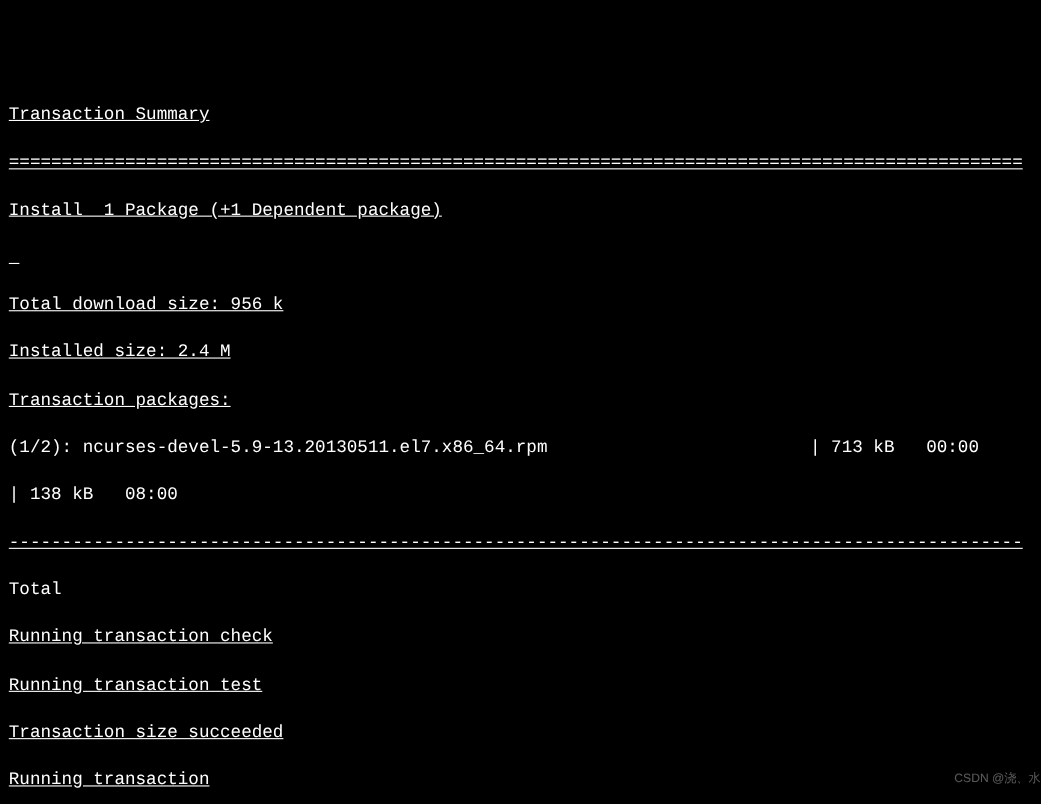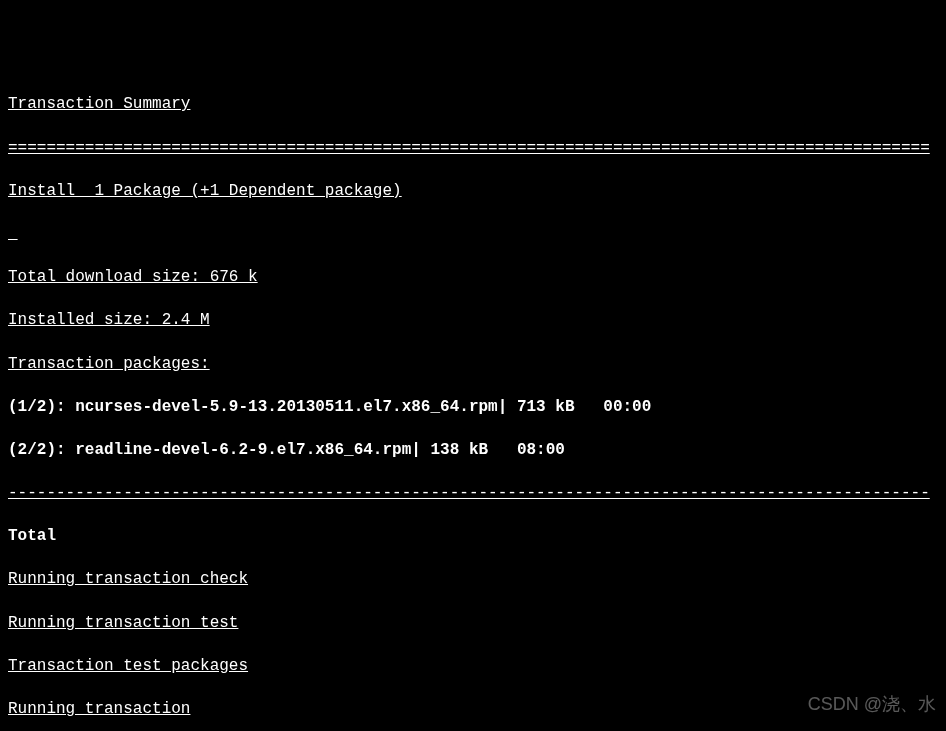--- a/index.html
+++ b/index.html
@@ -19,65 +19,64 @@
       overflow: hidden;
       position: relative;
       white-space: pre;
     }
     .line {
       display: block;
       text-decoration: underline;
     }
     .row {
       display: flex;
-      font-weight: bold;
+      justify-content: space-between;
     }
     .row .left {
       flex: 0 0 auto;
     }
     .row .right {
       flex: 0 0 auto;
       text-align: right;
     }
     .watermark {
       position: absolute;
-      right: 10px;
+      right: 0;
       bottom: 15px;
       color: rgba(255,255,255,0.35);
-      font-size: 18px;
+      font-size: 11px;
       font-family: sans-serif;
     }
   </style>
 </head>
 <body>
 
 
 
 <span class="line">Transaction Summary</span>
 <span class="line">================================================================================================</span>
 <span class="line">Install  1 Package (+1 Dependent package)</span>
 <span class="line"> </span>
-<span class="line">Total download size: 676 k</span>
+<span class="line">Total download size: 956 k</span>
 <span class="line">Installed size: 2.4 M</span>
 <span class="line">Transaction packages:</span>
 <div class="row">
   <span class="left">(1/2): ncurses-devel-5.9-13.20130511.el7.x86_64.rpm</span>
   <span class="right">| 713 kB   00:00     </span>
 </div>
 <div class="row">
-  <span class="left">(2/2): readline-devel-6.2-9.el7.x86_64.rpm</span>
   <span class="right">| 138 kB   08:00     </span>
 </div>
 <span class="line">------------------------------------------------------------------------------------------------</span>
 <div class="row">
   <span class="left">Total</span>
 </div>
 <span class="line">Running transaction check</span>
 <span class="line">Running transaction test</span>
-<span class="line">Transaction test packages</span>
+<span class="line">Transaction size succeeded</span>
 <span class="line">Running transaction</span>
 
 
 
 
 
 
 
 
 

